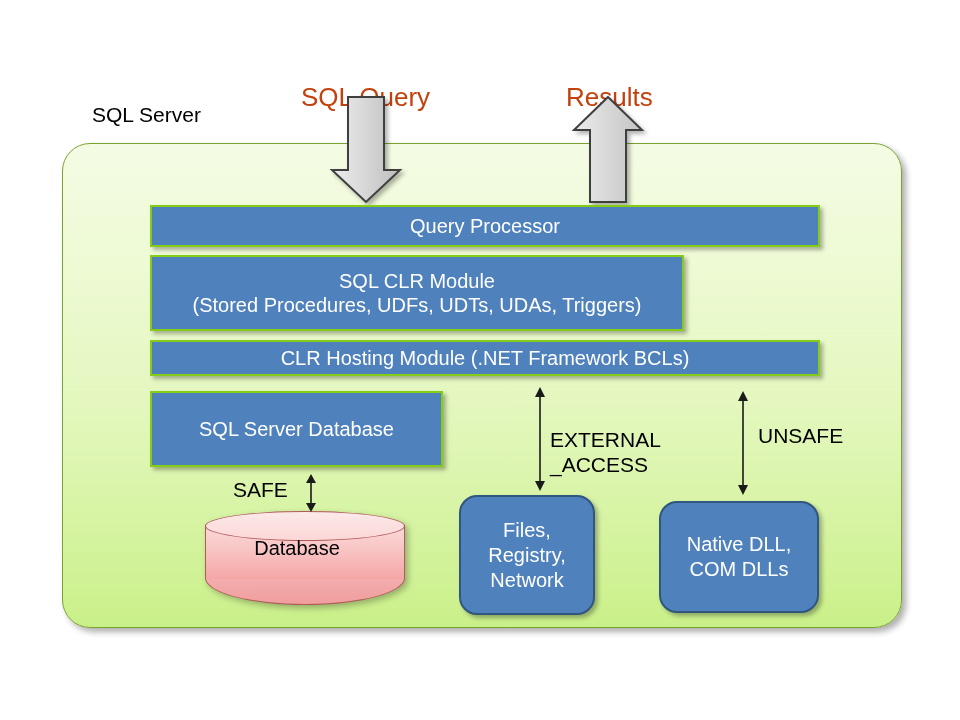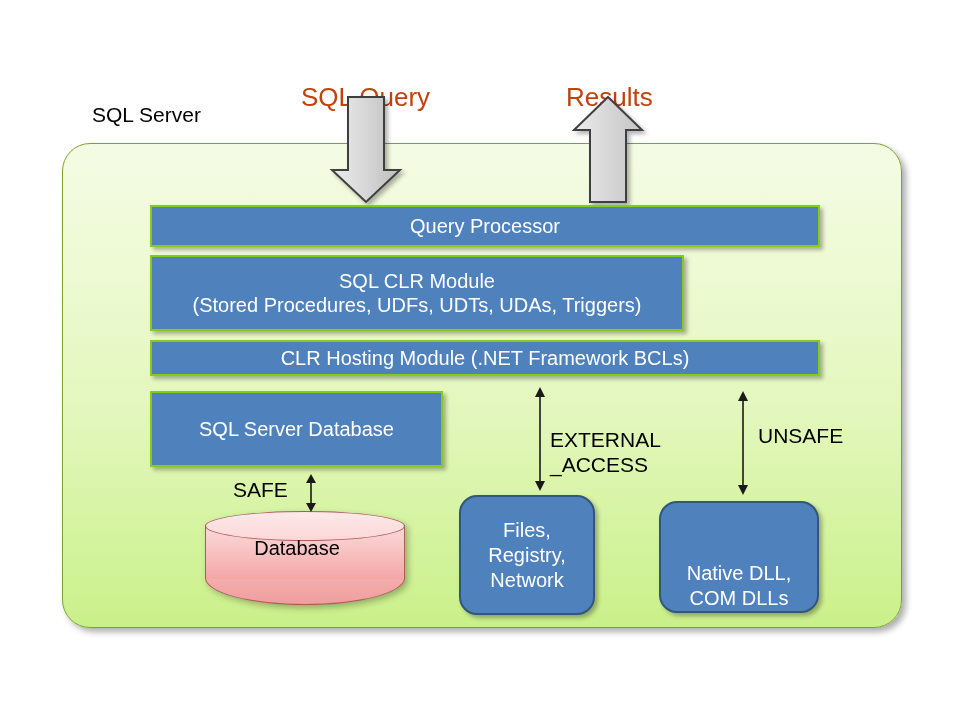--- a/index.html
+++ b/index.html
@@ -89,21 +89,21 @@
     color: #ffffff;
     display: flex;
     align-items: center;
     justify-content: center;
     text-align: center;
     font-size: 20px;
     line-height: 1.25;
     box-shadow: 3px 3px 4px rgba(0,0,0,0.30);
   }
   #box-files    { left: 459px; top: 495px; width: 136px; height: 120px; }
-  #box-nativedll{ left: 659px; top: 501px; width: 160px; height: 112px; align-items: flex-end; }
+  #box-nativedll{ left: 659px; top: 501px; width: 160px; height: 112px; }
 
   
   .cylinder {
     position: absolute;
     left: 205px;
     top: 511px;
     width: 200px;
     height: 82px;
     filter: drop-shadow(3px 3px 3px rgba(0,0,0,0.28));
   }

